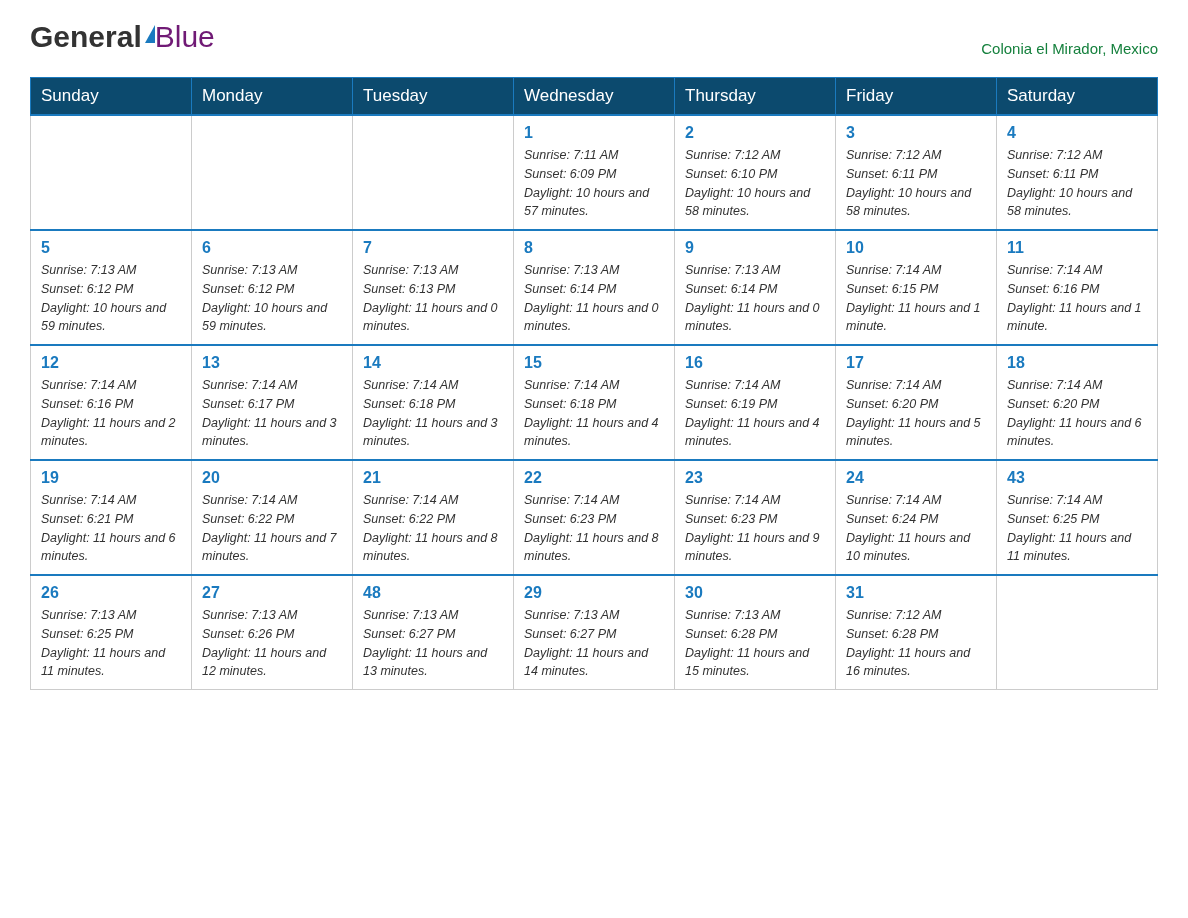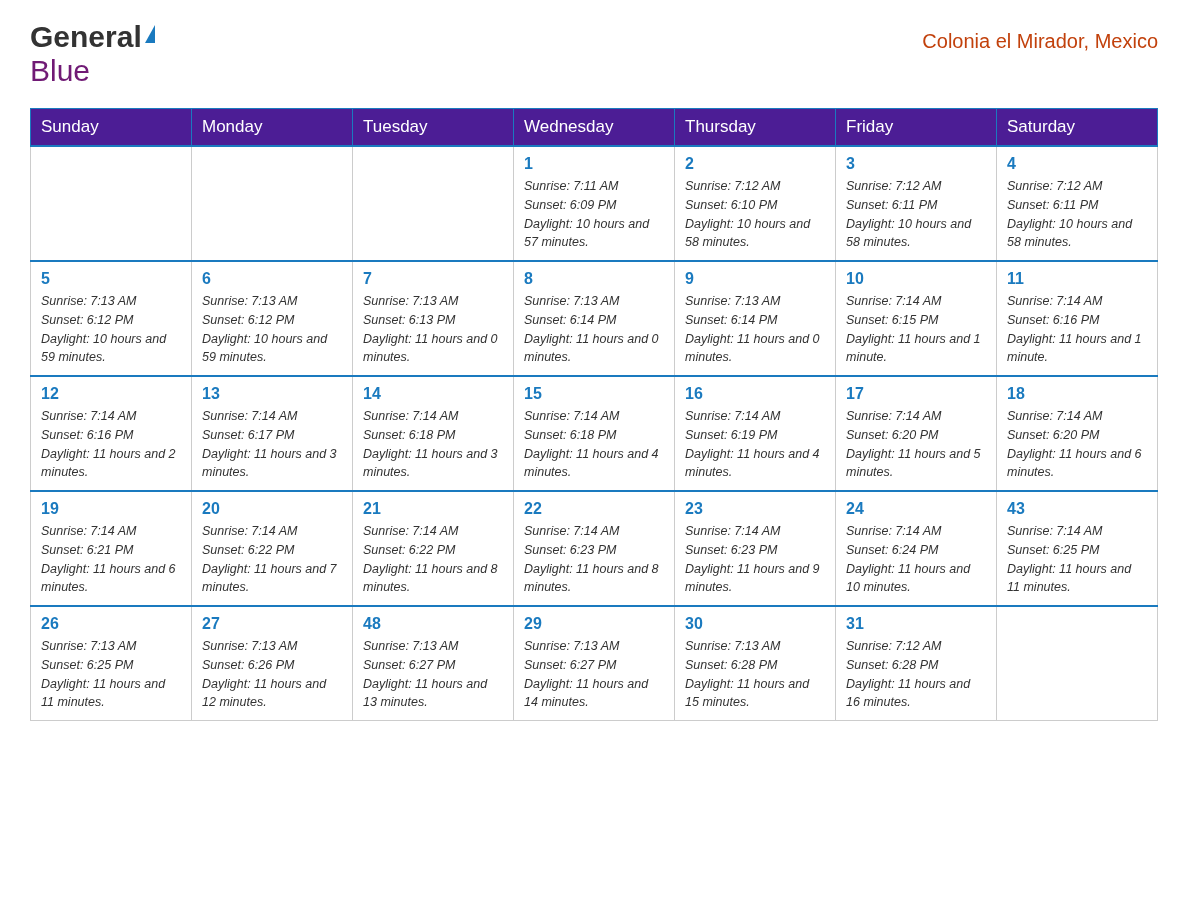--- a/index.html
+++ b/index.html
@@ -19,31 +19,31 @@
     .title-section {
       text-align: right;
     }
     .month-title {
       font-size: 48px;
       font-weight: normal;
       color: #222;
       line-height: 1.1;
     }
     .location {
-      font-size: 20px;
-      color: #c2410c;
-      margin-top: 10px;
+      font-size: 15px;
+      color: #15803d;
+      margin-top: 20px;
     }
     .calendar {
       width: 100%;
       border-collapse: collapse;
       border: 1px solid #aaa;
     }
     .calendar th {
-      background-color: #4c1d95;
+      background-color: #0c4a6e;
       color: #ffffff;
       font-size: 17px;
       font-weight: normal;
       padding: 8px 10px;
       text-align: left;
       border: 1px solid #1a7abf;
     }
     .calendar td {
       vertical-align: top;
       width: 14.28%;
@@ -72,21 +72,22 @@
     tr.week-row td {
       border-top: 2px solid #1a7abf;
     }
     .logo-wrapper {
       display: flex;
       flex-direction: row;
       align-items: center;
     }
     .logo-text-col {
       display: flex;
-      flex-direction: column;
+      flex-direction: row;
+      text-align: center;
     }
     .logo-line1 {
       display: flex;
       align-items: center;
     }
     .logo-line1 .gen-text {
       font-size: 30px;
       font-weight: bold;
       color: #333;
     }

